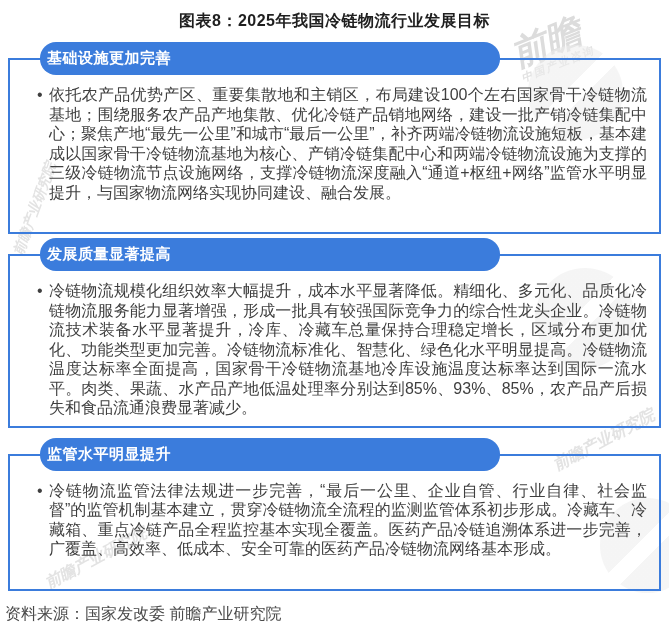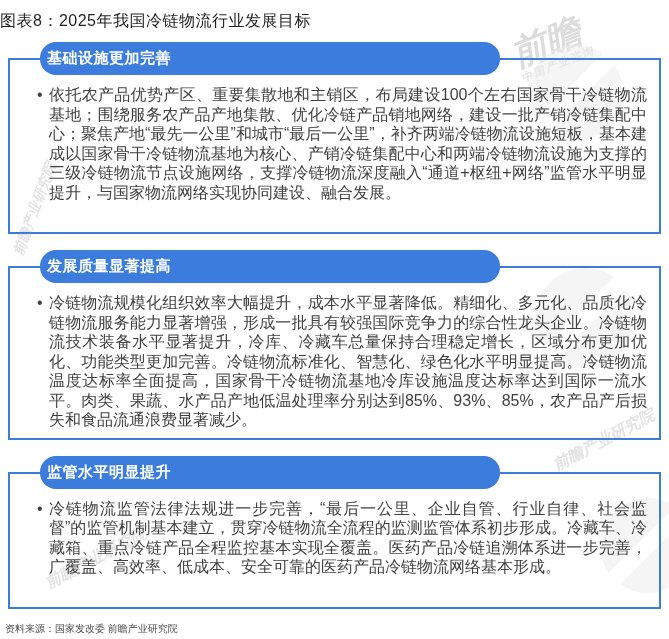--- a/index.html
+++ b/index.html
@@ -10,30 +10,30 @@
     height: 639px;
     background: #ffffff;
     overflow: hidden;
     font-family: "Liberation Sans", "DejaVu Sans", sans-serif;
     color: #3f3f3f;
   }
   .page-title {
     position: relative;
     z-index: 3;
     padding-top: 11px;
-    text-align: left;
+    text-align: center;
     font-size: 16px;
-    font-weight: normal;
+    font-weight: bold;
     color: #1f1f1f;
     letter-spacing: 0.5px;
   }
   .section { position: relative; z-index: 2; }
   .sec1 { margin-top: 10px; }
-  .sec2 { margin-top: 16px; }
-  .sec3 { margin-top: 16px; }
+  .sec2 { margin-top: 4px; }
+  .sec3 { margin-top: 10px; }
   .sec-header {
     position: relative;
     z-index: 2;
     margin-left: 40px;
     width: 460px;
     height: 33px;
     background: #3b7cdc;
     border-radius: 16px;
     display: flex;
     align-items: center;
@@ -69,21 +69,21 @@
     font-size: 16px;
   }
   .footer {
     position: relative;
     z-index: 2;
     margin-top: 13px;
     padding: 0 6px 0 5px;
     display: flex;
     justify-content: space-between;
     align-items: center;
-    font-size: 10px;
+    font-size: 16px;
     color: #4a4a4a;
   }
   
   .wm { position: absolute; z-index: 0; pointer-events: none; }
   .wm-logo-text {
     color: #dcdcdc;
     font-weight: bold;
     font-style: italic;
     transform: rotate(-22deg);
     line-height: 1.05;

